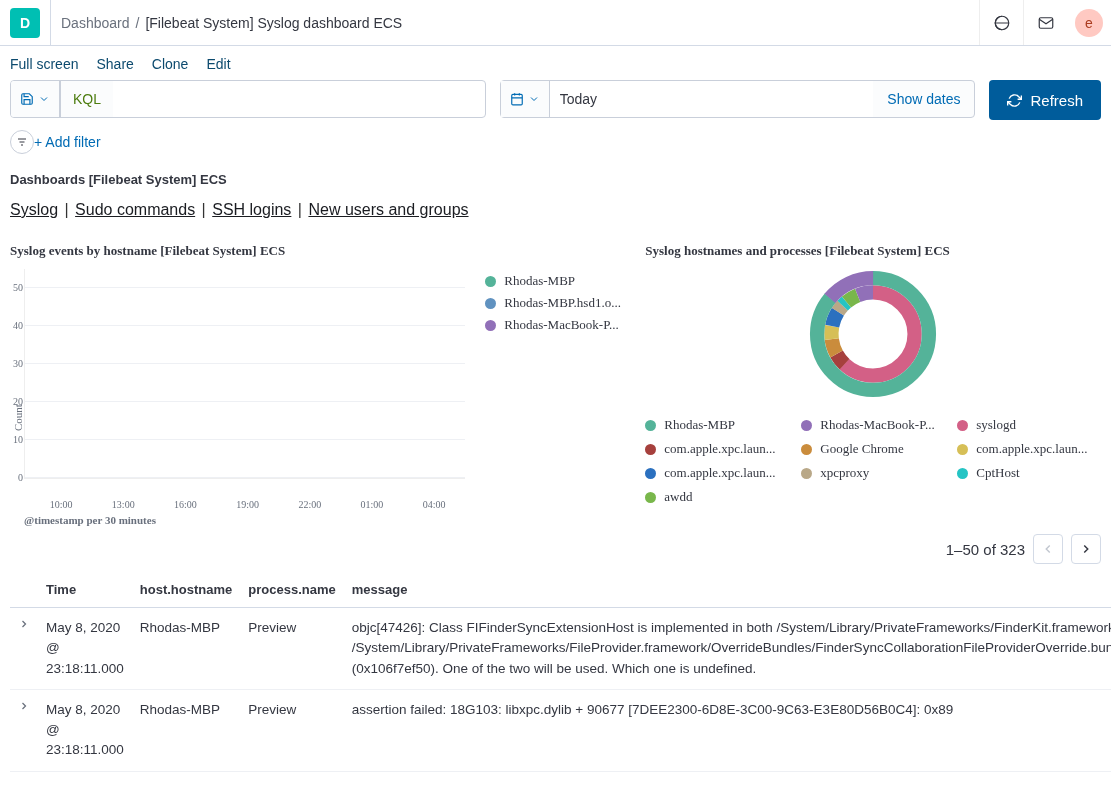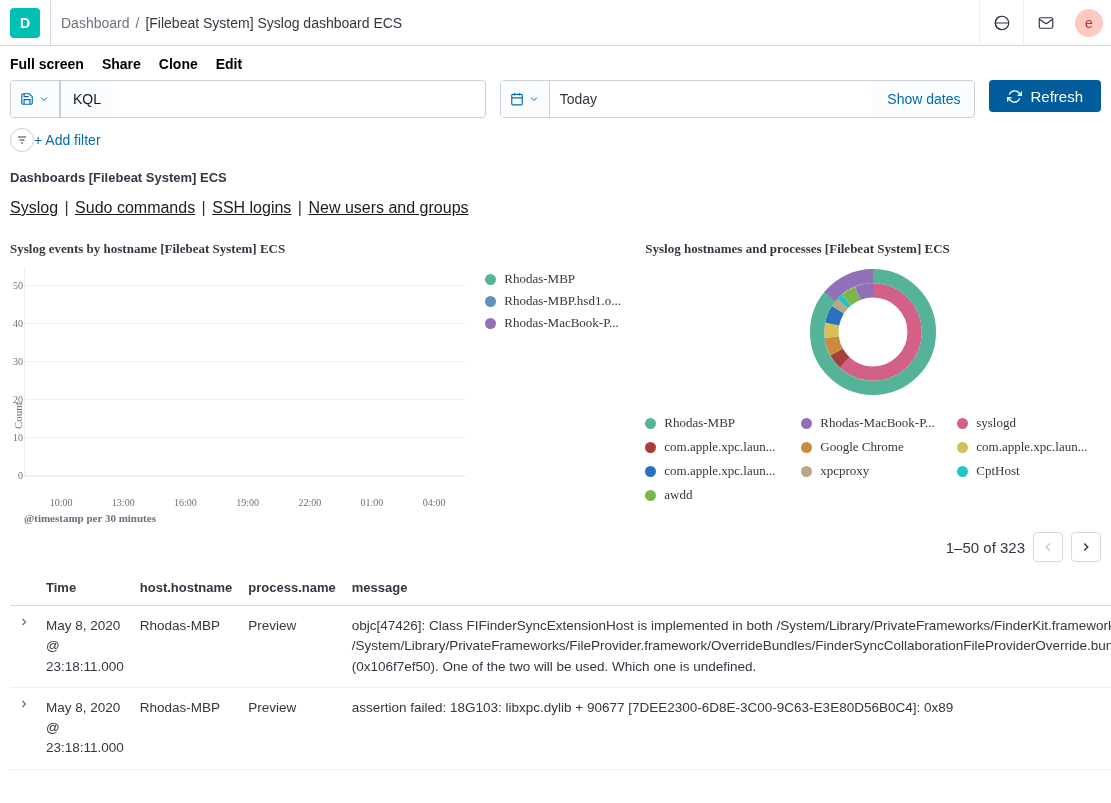--- a/index.html
+++ b/index.html
@@ -11,33 +11,33 @@
 .breadcrumb { flex: 1; display: flex; align-items: center; gap: 6px; padding-left: 10px; border-left: 1px solid #d3dae6; height: 100%; }
 .bc-root { color: #6a717d; }
 .bc-sep { color: #6a717d; }
 .bc-title { font-weight: 400; }
 .top-actions { display: flex; align-items: center; height: 100%; }
 .top-btn { width: 44px; height: 100%; border-left: 1px solid #eee; display: flex; align-items: center; justify-content: center; color: #343741; }
 .avatar { width: 28px; height: 28px; border-radius: 50%; background: #ffc9c2; color: #aa3b1f; display: flex; align-items: center; justify-content: center; font-weight: 500; margin: 0 8px; }
 
 
 .menubar { display: flex; gap: 18px; padding: 10px 10px 8px; }
-.menubar a { color: #000000; text-decoration: none; cursor: pointer; font-weight: bold; }
+.menubar a { color: #0c4a6e; text-decoration: none; cursor: pointer; }
 
 
 .query-row { display: flex; gap: 14px; padding: 0 10px 10px; align-items: stretch; }
 .query-box { display: flex; border: 1px solid #c9cfda; border-radius: 4px; flex: 1; height: 38px; background: #fff; overflow: hidden; align-items: stretch;}
 .q-left { display: flex; align-items: center; gap: 4px; padding: 0 9px; border-right: 1px solid #c9cfda; background: #fbfcfd; color: #006bb4; }
 .q-input { flex: 1; border: none; outline: none; padding: 0 10px; font-size: 14px; border-bottom: 2px solid #1177bd; }
-.kql { padding: 0 12px; color: #0f172a; display: flex; align-items: center; background: #fbfcfd; border-left: 1px solid #c9cfda;}
+.kql { padding: 0 12px; color: #4d7c0f; display: flex; align-items: center; background: #fbfcfd; border-left: 1px solid #c9cfda;}
 .date-box { display: flex; border: 1px solid #c9cfda; border-radius: 4px; flex: 1; height: 38px; align-items: center; background: #fbfcfd; }
 .date-left { display: flex; align-items: center; gap: 4px; padding: 0 9px; color: #006bb4; border-right: 1px solid #c9cfda; height: 100%; background: #fbfcfd;}
 .date-mid { flex:1; padding: 0 10px; background:#fff; height:100%; display:flex; align-items:center;}
 .show-dates { padding: 0 14px; color: #006bb4; cursor: pointer; }
-.refresh-btn { background: #005c9b; color: #fff; border: none; border-radius: 4px; padding: 0 18px; height: 32px; font-size: 15px; display: flex; align-items: center; gap: 8px; cursor: pointer; font-weight:500;}
+.refresh-btn { background: #005c9b; color: #fff; border: none; border-radius: 4px; padding: 0 18px; height: 40px; font-size: 15px; display: flex; align-items: center; gap: 8px; cursor: pointer; font-weight:500;}
 .refresh-btn svg { stroke: #fff; }
 
 
 .filter-row { display: flex; align-items: center; gap: 0; padding: 0 10px 12px; }
 .filter-icon { width: 24px; height: 24px; border: 1px solid #c9cfda; border-radius: 50%; display: flex; align-items: center; justify-content: center; color: #343741; }
 .add-filter { color: #006bb4; cursor: pointer; }
 
 
 .content { padding: 0 10px 20px; }
 .section-title { font-weight: 700; font-size: 13px; padding: 6px 0 10px; }

